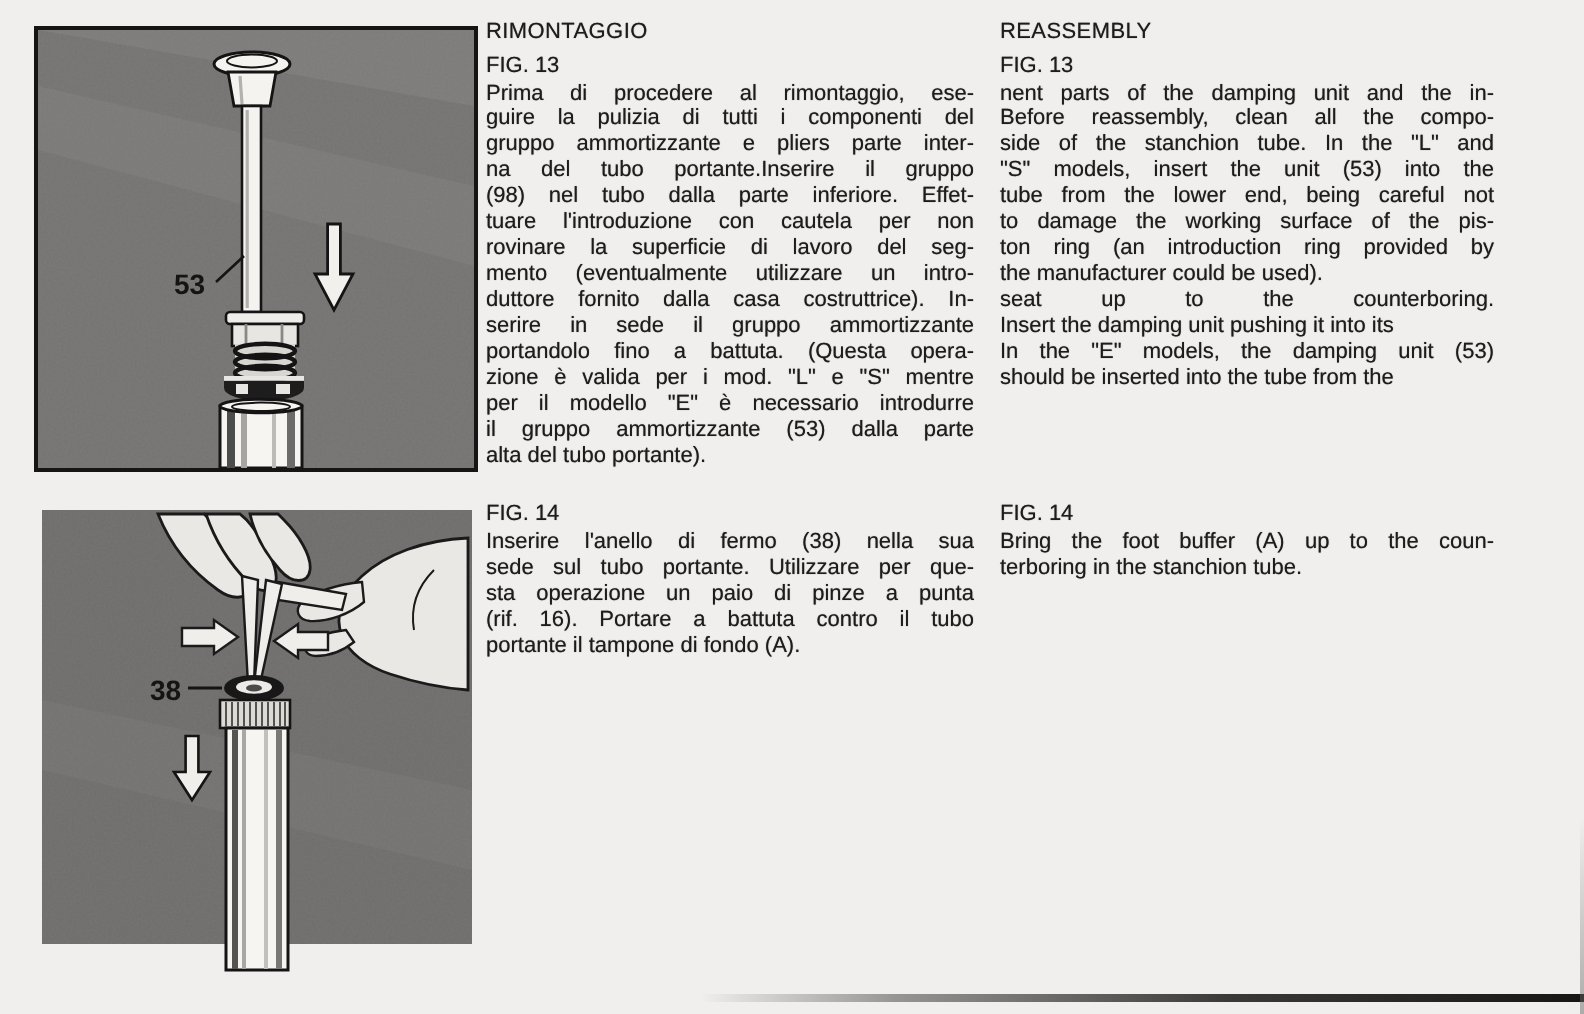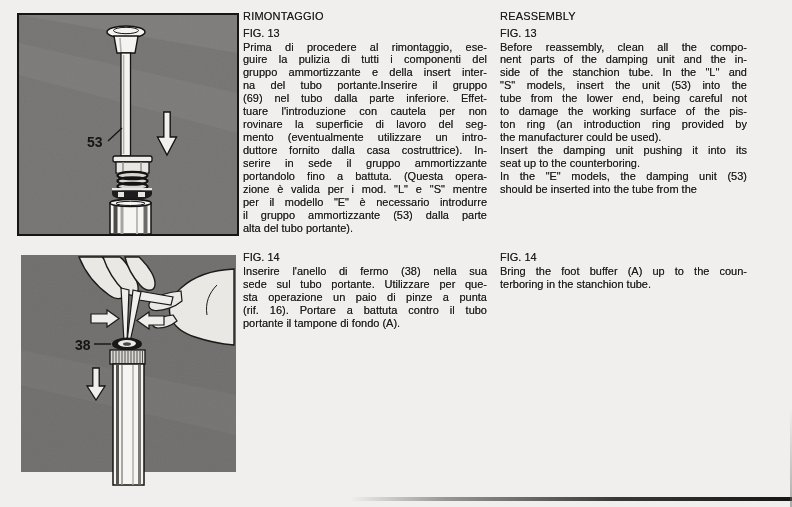--- a/index.html
+++ b/index.html
@@ -172,54 +172,54 @@
     </svg>
   </div>
 
   <div class="textblock" id="it-fig13">
     <div class="col-title">RIMONTAGGIO</div>
     <div class="fig-heading">FIG. 13</div>
     <div class="bodytext">
         <div class="para">
           <div>Prima di procedere al rimontaggio, ese-</div>
           <div>guire la pulizia di tutti i componenti del</div>
-          <div>gruppo ammortizzante e della insert inter-</div>
+          <div>gruppo ammortizzante e pliers parte inter-</div>
           <div>na del tubo portante.Inserire il gruppo</div>
-          <div>(69) nel tubo dalla parte inferiore. Effet-</div>
+          <div>(98) nel tubo dalla parte inferiore. Effet-</div>
           <div>tuare l'introduzione con cautela per non</div>
           <div>rovinare la superficie di lavoro del seg-</div>
           <div>mento (eventualmente utilizzare un intro-</div>
           <div>duttore fornito dalla casa costruttrice). In-</div>
           <div>serire in sede il gruppo ammortizzante</div>
           <div>portandolo fino a battuta. (Questa opera-</div>
           <div>zione è valida per i mod. "L" e "S" mentre</div>
           <div>per il modello "E" è necessario introdurre</div>
           <div>il gruppo ammortizzante (53) dalla parte</div>
           <div>alta del tubo portante).</div>
         </div>
       </div>
   </div>
 
   <div class="textblock" id="en-fig13">
     <div class="col-title">REASSEMBLY</div>
     <div class="fig-heading">FIG. 13</div>
     <div class="bodytext">
         <div class="para">
+          <div>nent parts of the damping unit and the in-</div>
           <div>Before reassembly, clean all the compo-</div>
-          <div>nent parts of the damping unit and the in-</div>
           <div>side of the stanchion tube. In the "L" and</div>
           <div>"S" models, insert the unit (53) into the</div>
           <div>tube from the lower end, being careful not</div>
           <div>to damage the working surface of the pis-</div>
           <div>ton ring (an introduction ring provided by</div>
           <div>the manufacturer could be used).</div>
         </div>
         <div class="para">
+          <div>seat up to the counterboring.</div>
           <div>Insert the damping unit pushing it into its</div>
-          <div>seat up to the counterboring.</div>
         </div>
         <div class="para">
           <div>In the "E" models, the damping unit (53)</div>
           <div>should be inserted into the tube from the</div>
         </div>
       </div>
   </div>
 
   <div class="textblock" id="it-fig14">
     <div class="fig-heading">FIG. 14</div>

